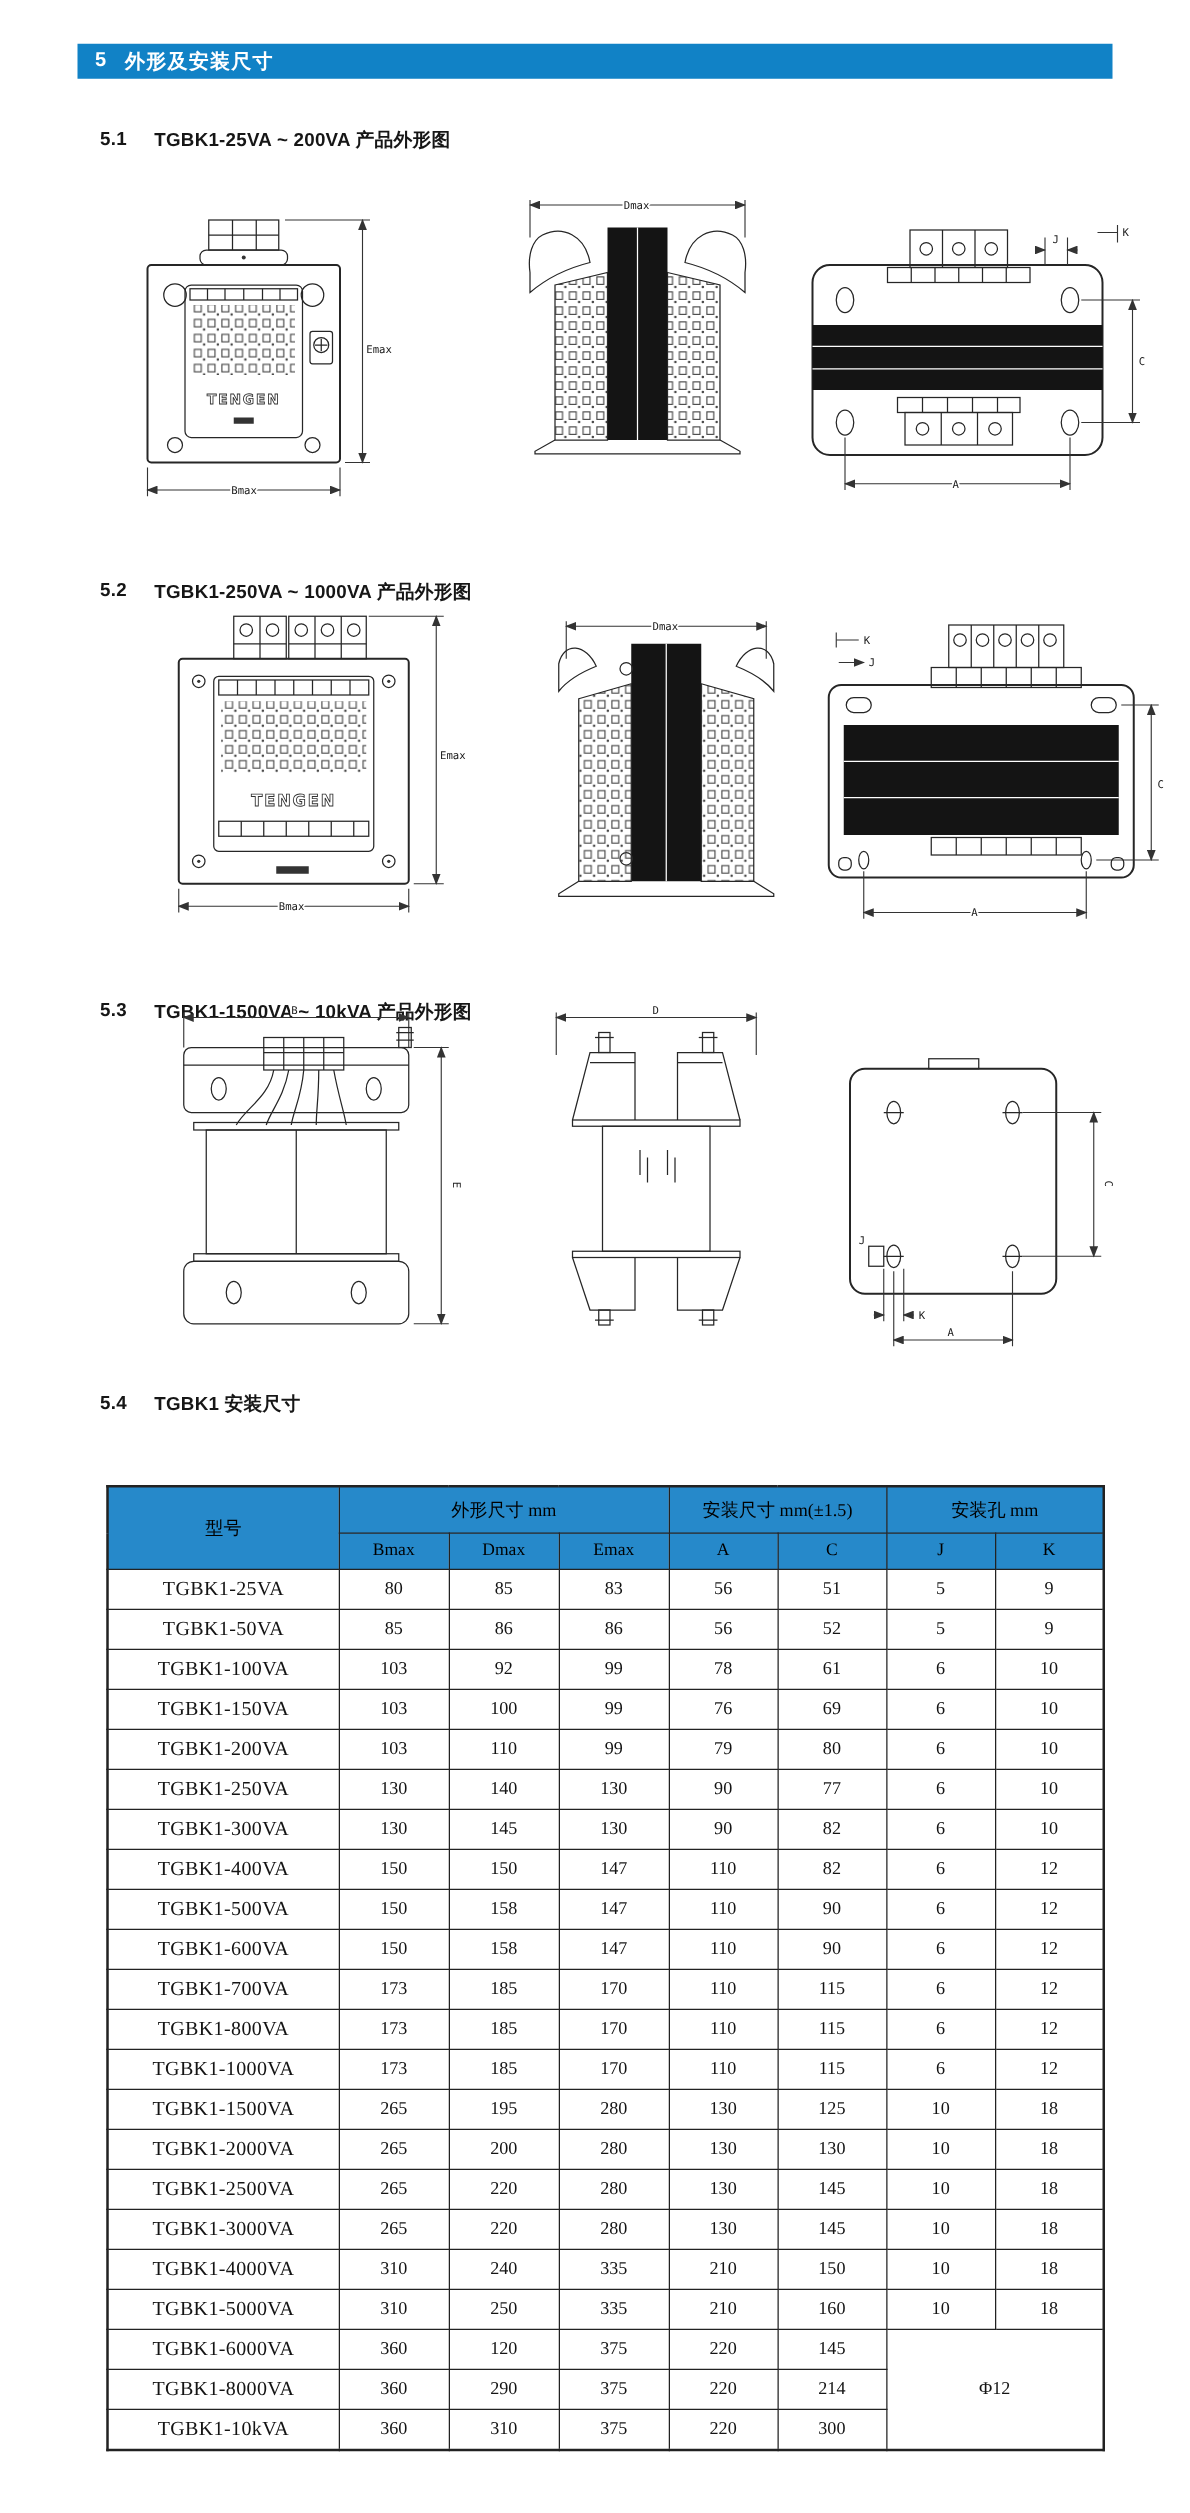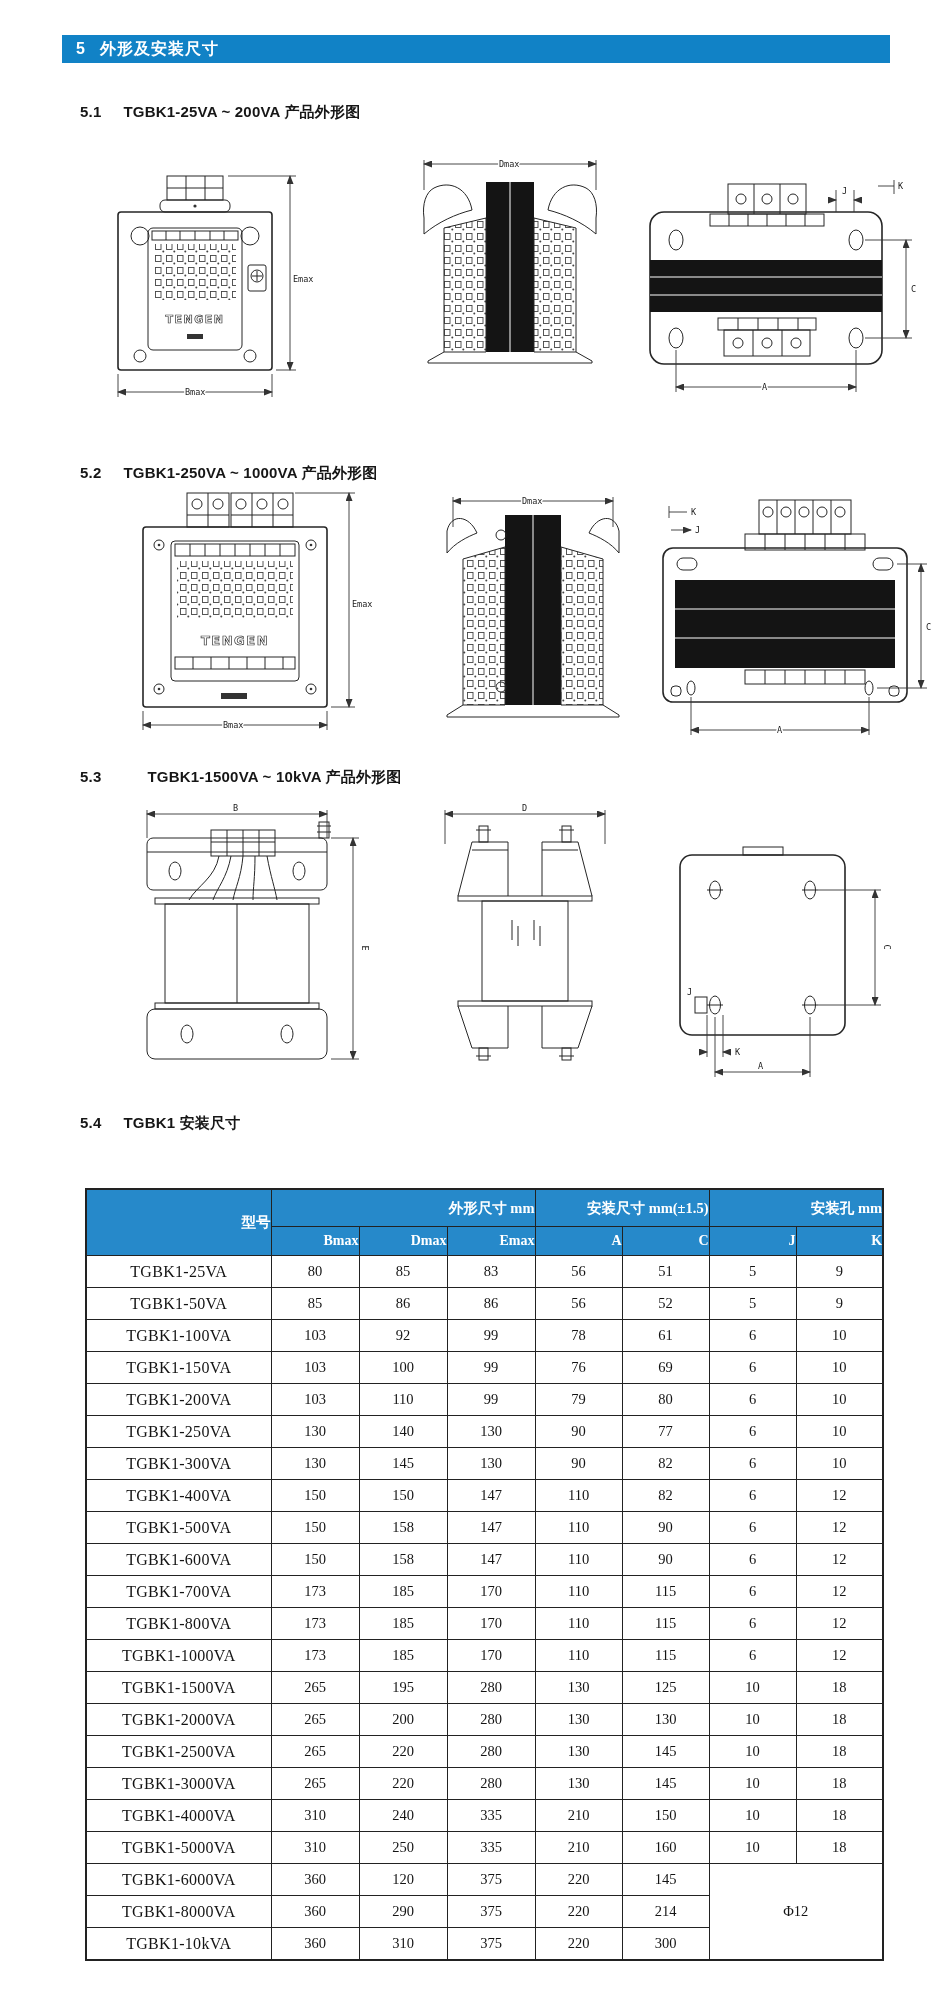--- a/index.html
+++ b/index.html
@@ -34,23 +34,22 @@
     font-family:"DejaVu Sans",sans-serif;font-size:11px;font-weight:bold;letter-spacing:1.5px;
     fill:#fff;stroke:#333;stroke-width:.7;text-anchor:middle;
   }
   
   .size-table{
     position:absolute;left:85px;top:1188px;width:797px;
     border-collapse:collapse;table-layout:fixed;border:2px solid #222;
   }
   .size-table th,.size-table td{border:1px solid #222;text-align:center;padding:0;}
   .size-table thead th{
-    background:#2689ca;color:#ffffff;font-weight:bold;
+    background:#2689ca;color:#000000;font-weight:normal;
     font-family:"Liberation Serif","DejaVu Serif",serif;
-    text-align:right;
   }
   .size-table thead tr.gr th{height:36px;font-size:14.5px;}
   .size-table thead tr.cols th{height:28px;font-size:14px;}
   .size-table thead th.model-h{font-size:14.5px;}
   .size-table tbody td{
     height:31px;font-family:"Liberation Serif","DejaVu Serif",serif;
     font-size:14.5px;color:#141414;background:#fff;
   }
   .size-table tbody td.model{font-size:16px;letter-spacing:.3px;}
 </style>
@@ -372,21 +371,21 @@
       </g>
       <g>
         <line class="dim" x1="44" y1="205" x2="44" y2="243"></line>
         <line class="dim" x1="222" y1="205" x2="222" y2="243"></line>
         <line class="dim" x1="44" y1="238" x2="222" y2="238" marker-start="url(#ar)" marker-end="url(#ar)"></line>
         <text class="dt" x="130" y="241">A</text>
       </g>
     </svg>
   </div>
 
-  <div class="sec-title" style="top:768px;gap:24px;">
+  <div class="sec-title" style="top:800px;">
     <span class="num">5.3</span>
     <span>TGBK1-1500VA ~ 10kVA 产品外形图</span>
   </div>
 
   <div class="fig-row" style="top:800px;width:840px;">
 
     <svg width="250" height="270" style="margin-left:20px;">
       <g>
         <line class="dim" x1="22" y1="14" x2="202" y2="14" marker-start="url(#ar)" marker-end="url(#ar)"></line>
         <line class="dim" x1="22" y1="10" x2="22" y2="38"></line>

